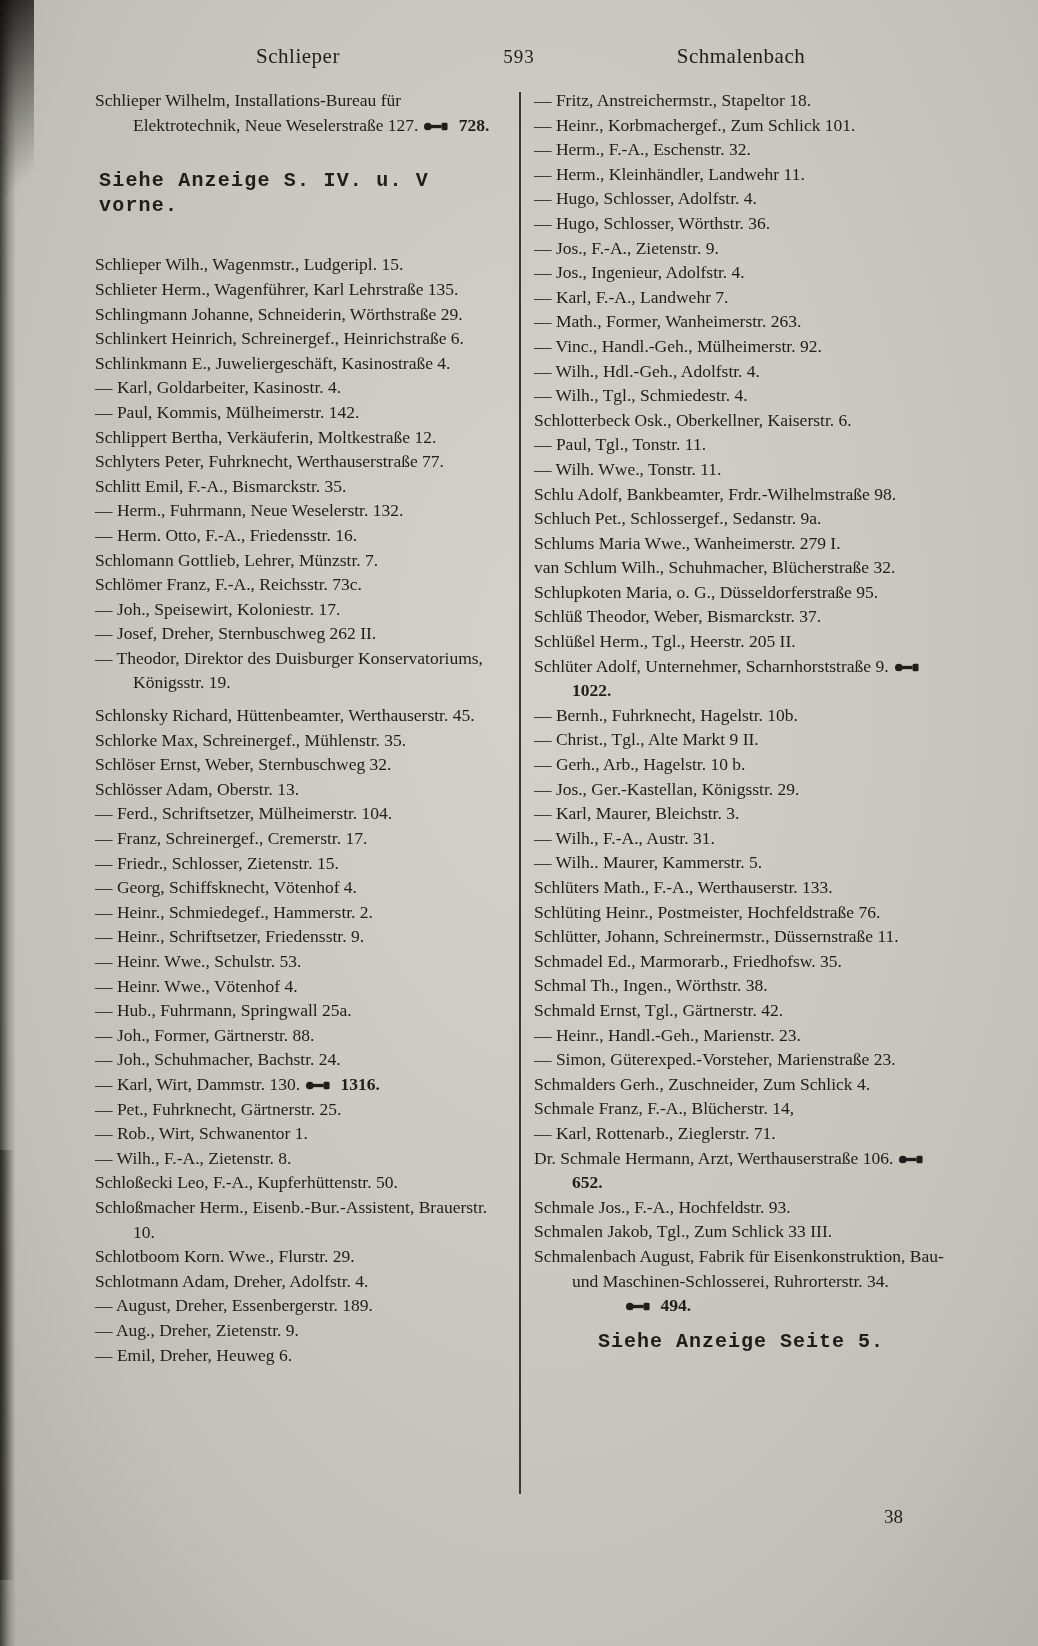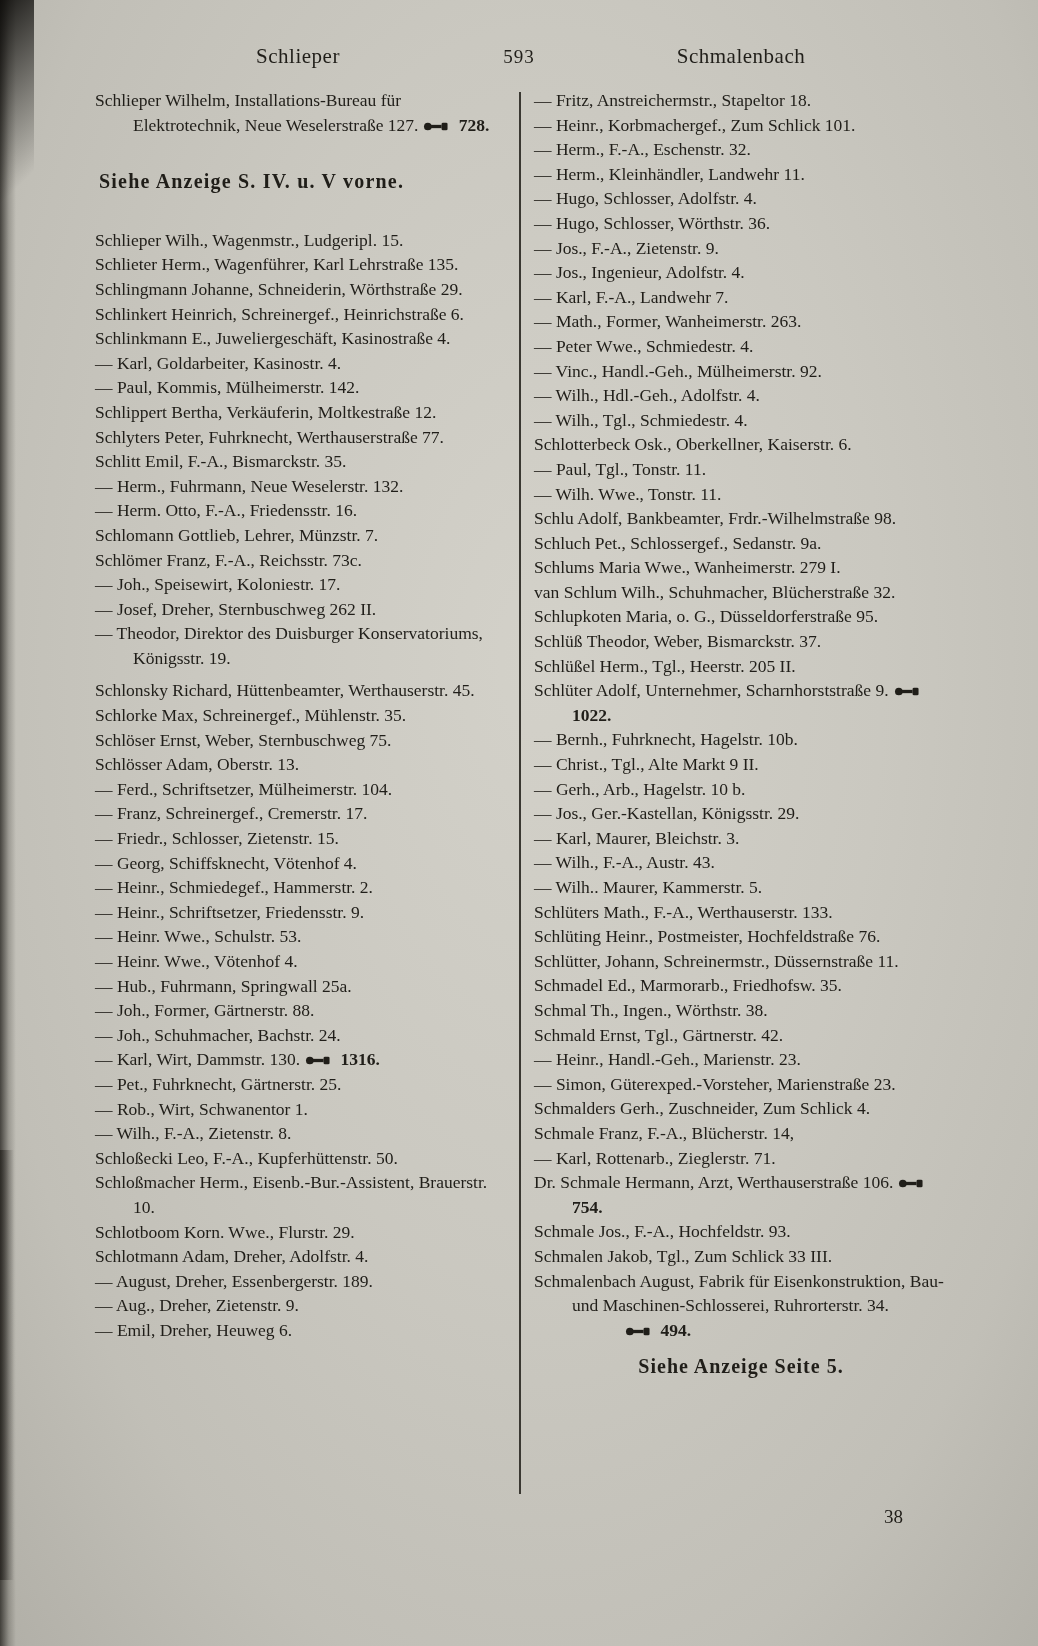--- a/index.html
+++ b/index.html
@@ -59,20 +59,21 @@
     padding-left: 38px;
     text-indent: -38px;
   }
   .entry .etext { }
   .entry .phone { font-weight: 700; text-align: right; }
 
   .entry.notice {
     font-weight: 700; font-size: 20px; letter-spacing: 1.2px;
     padding-left: 4px; text-indent: 0;
     margin: 32px 0 34px;
+    font-family: Liberation Mono, monospace;
   }
   .entry.notice.center {
     text-align: center; padding-left: 0; letter-spacing: 1px;
     margin: 12px 0 0;
   }
   .entry.phone-line {
     padding-left: 86px; text-indent: 0;
   }
 
   .tel { fill: #201e19; display: inline-block; vertical-align: -1px; margin: 0 3px 0 5px; }
@@ -115,21 +116,21 @@
       <div class="entry"><span class="etext">Schlitt Emil, F.-A., Bismarckstr. 35.</span></div>
       <div class="entry"><span class="etext">— Herm., Fuhrmann, Neue Weselerstr. 132.</span></div>
       <div class="entry"><span class="etext">— Herm. Otto, F.-A., Friedensstr. 16.</span></div>
       <div class="entry"><span class="etext">Schlomann Gottlieb, Lehrer, Münzstr. 7.</span></div>
       <div class="entry"><span class="etext">Schlömer Franz, F.-A., Reichsstr. 73c.</span></div>
       <div class="entry"><span class="etext">— Joh., Speisewirt, Koloniestr. 17.</span></div>
       <div class="entry"><span class="etext">— Josef, Dreher, Sternbuschweg 262 II.</span></div>
       <div class="entry"><span class="etext">— Theodor, Direktor des Duisburger Konservatoriums, Königsstr. 19.</span></div>
       <div class="entry" style="margin-top: 8px;"><span class="etext">Schlonsky Richard, Hüttenbeamter, Werthauserstr. 45.</span></div>
       <div class="entry"><span class="etext">Schlorke Max, Schreinergef., Mühlenstr. 35.</span></div>
-      <div class="entry"><span class="etext">Schlöser Ernst, Weber, Sternbuschweg 75.</span></div>
+      <div class="entry"><span class="etext">Schlöser Ernst, Weber, Sternbuschweg 32.</span></div>
       <div class="entry"><span class="etext">Schlösser Adam, Oberstr. 13.</span></div>
       <div class="entry"><span class="etext">— Ferd., Schriftsetzer, Mülheimerstr. 104.</span></div>
       <div class="entry"><span class="etext">— Franz, Schreinergef., Cremerstr. 17.</span></div>
       <div class="entry"><span class="etext">— Friedr., Schlosser, Zietenstr. 15.</span></div>
       <div class="entry"><span class="etext">— Georg, Schiffsknecht, Vötenhof 4.</span></div>
       <div class="entry"><span class="etext">— Heinr., Schmiedegef., Hammerstr. 2.</span></div>
       <div class="entry"><span class="etext">— Heinr., Schriftsetzer, Friedensstr. 9.</span></div>
       <div class="entry"><span class="etext">— Heinr. Wwe., Schulstr. 53.</span></div>
       <div class="entry"><span class="etext">— Heinr. Wwe., Vötenhof 4.</span></div>
       <div class="entry"><span class="etext">— Hub., Fuhrmann, Springwall 25a.</span></div>
@@ -155,21 +156,20 @@
       <div class="entry"><span class="etext">— Fritz, Anstreichermstr., Stapeltor 18.</span></div>
       <div class="entry"><span class="etext">— Heinr., Korbmachergef., Zum Schlick 101.</span></div>
       <div class="entry"><span class="etext">— Herm., F.-A., Eschenstr. 32.</span></div>
       <div class="entry"><span class="etext">— Herm., Kleinhändler, Landwehr 11.</span></div>
       <div class="entry"><span class="etext">— Hugo, Schlosser, Adolfstr. 4.</span></div>
       <div class="entry"><span class="etext">— Hugo, Schlosser, Wörthstr. 36.</span></div>
       <div class="entry"><span class="etext">— Jos., F.-A., Zietenstr. 9.</span></div>
       <div class="entry"><span class="etext">— Jos., Ingenieur, Adolfstr. 4.</span></div>
       <div class="entry"><span class="etext">— Karl, F.-A., Landwehr 7.</span></div>
       <div class="entry"><span class="etext">— Math., Former, Wanheimerstr. 263.</span></div>
-      <div class="entry"><span class="etext">— Peter Wwe., Schmiedestr. 4.</span></div>
       <div class="entry"><span class="etext">— Vinc., Handl.-Geh., Mülheimerstr. 92.</span></div>
       <div class="entry"><span class="etext">— Wilh., Hdl.-Geh., Adolfstr. 4.</span></div>
       <div class="entry"><span class="etext">— Wilh., Tgl., Schmiedestr. 4.</span></div>
       <div class="entry"><span class="etext">Schlotterbeck Osk., Oberkellner, Kaiserstr. 6.</span></div>
       <div class="entry"><span class="etext">— Paul, Tgl., Tonstr. 11.</span></div>
       <div class="entry"><span class="etext">— Wilh. Wwe., Tonstr. 11.</span></div>
       <div class="entry"><span class="etext">Schlu Adolf, Bankbeamter, Frdr.-Wilhelmstraße 98.</span></div>
       <div class="entry"><span class="etext">Schluch Pet., Schlossergef., Sedanstr. 9a.</span></div>
       <div class="entry"><span class="etext">Schlums Maria Wwe., Wanheimerstr. 279 I.</span></div>
       <div class="entry"><span class="etext">van Schlum Wilh., Schuhmacher, Blücherstraße 32.</span></div>
@@ -179,38 +179,38 @@
       <div class="entry"><span class="etext">Schlüter Adolf, Unternehmer, Scharnhorststraße 9.</span><svg class="tel" width="28" height="11" viewBox="0 0 30 12" aria-hidden="true">
           <circle cx="5" cy="6" r="4.2"></circle>
           <rect x="8" y="4.2" width="12" height="3.6"></rect>
           <rect x="20" y="1.8" width="6.5" height="8.4" rx="1.6"></rect>
         </svg><span class="phone"> 1022.</span></div>
       <div class="entry"><span class="etext">— Bernh., Fuhrknecht, Hagelstr. 10b.</span></div>
       <div class="entry"><span class="etext">— Christ., Tgl., Alte Markt 9 II.</span></div>
       <div class="entry"><span class="etext">— Gerh., Arb., Hagelstr. 10 b.</span></div>
       <div class="entry"><span class="etext">— Jos., Ger.-Kastellan, Königsstr. 29.</span></div>
       <div class="entry"><span class="etext">— Karl, Maurer, Bleichstr. 3.</span></div>
-      <div class="entry"><span class="etext">— Wilh., F.-A., Austr. 43.</span></div>
+      <div class="entry"><span class="etext">— Wilh., F.-A., Austr. 31.</span></div>
       <div class="entry"><span class="etext">— Wilh.. Maurer, Kammerstr. 5.</span></div>
       <div class="entry"><span class="etext">Schlüters Math., F.-A., Werthauserstr. 133.</span></div>
       <div class="entry"><span class="etext">Schlüting Heinr., Postmeister, Hochfeldstraße 76.</span></div>
       <div class="entry"><span class="etext">Schlütter, Johann, Schreinermstr., Düssernstraße 11.</span></div>
       <div class="entry"><span class="etext">Schmadel Ed., Marmorarb., Friedhofsw. 35.</span></div>
       <div class="entry"><span class="etext">Schmal Th., Ingen., Wörthstr. 38.</span></div>
       <div class="entry"><span class="etext">Schmald Ernst, Tgl., Gärtnerstr. 42.</span></div>
       <div class="entry"><span class="etext">— Heinr., Handl.-Geh., Marienstr. 23.</span></div>
       <div class="entry"><span class="etext">— Simon, Güterexped.-Vorsteher, Marienstraße 23.</span></div>
       <div class="entry"><span class="etext">Schmalders Gerh., Zuschneider, Zum Schlick 4.</span></div>
       <div class="entry"><span class="etext">Schmale Franz, F.-A., Blücherstr. 14,</span></div>
       <div class="entry"><span class="etext">— Karl, Rottenarb., Zieglerstr. 71.</span></div>
       <div class="entry"><span class="etext">Dr. Schmale Hermann, Arzt, Werthauserstraße 106.</span><svg class="tel" width="28" height="11" viewBox="0 0 30 12" aria-hidden="true">
           <circle cx="5" cy="6" r="4.2"></circle>
           <rect x="8" y="4.2" width="12" height="3.6"></rect>
           <rect x="20" y="1.8" width="6.5" height="8.4" rx="1.6"></rect>
-        </svg><span class="phone"> 754.</span></div>
+        </svg><span class="phone"> 652.</span></div>
       <div class="entry"><span class="etext">Schmale Jos., F.-A., Hochfeldstr. 93.</span></div>
       <div class="entry"><span class="etext">Schmalen Jakob, Tgl., Zum Schlick 33 III.</span></div>
       <div class="entry"><span class="etext">Schmalenbach August, Fabrik für Eisenkonstruktion, Bau- und Maschinen-Schlosserei, Ruhrorterstr. 34.</span></div>
       <div class="entry phone-line"><svg class="tel" width="28" height="11" viewBox="0 0 30 12" aria-hidden="true">
           <circle cx="5" cy="6" r="4.2"></circle>
           <rect x="8" y="4.2" width="12" height="3.6"></rect>
           <rect x="20" y="1.8" width="6.5" height="8.4" rx="1.6"></rect>
         </svg><span class="phone"> 494.</span></div>
       <div class="entry notice center"><span class="etext">Siehe Anzeige Seite 5.</span></div>
     </div>

